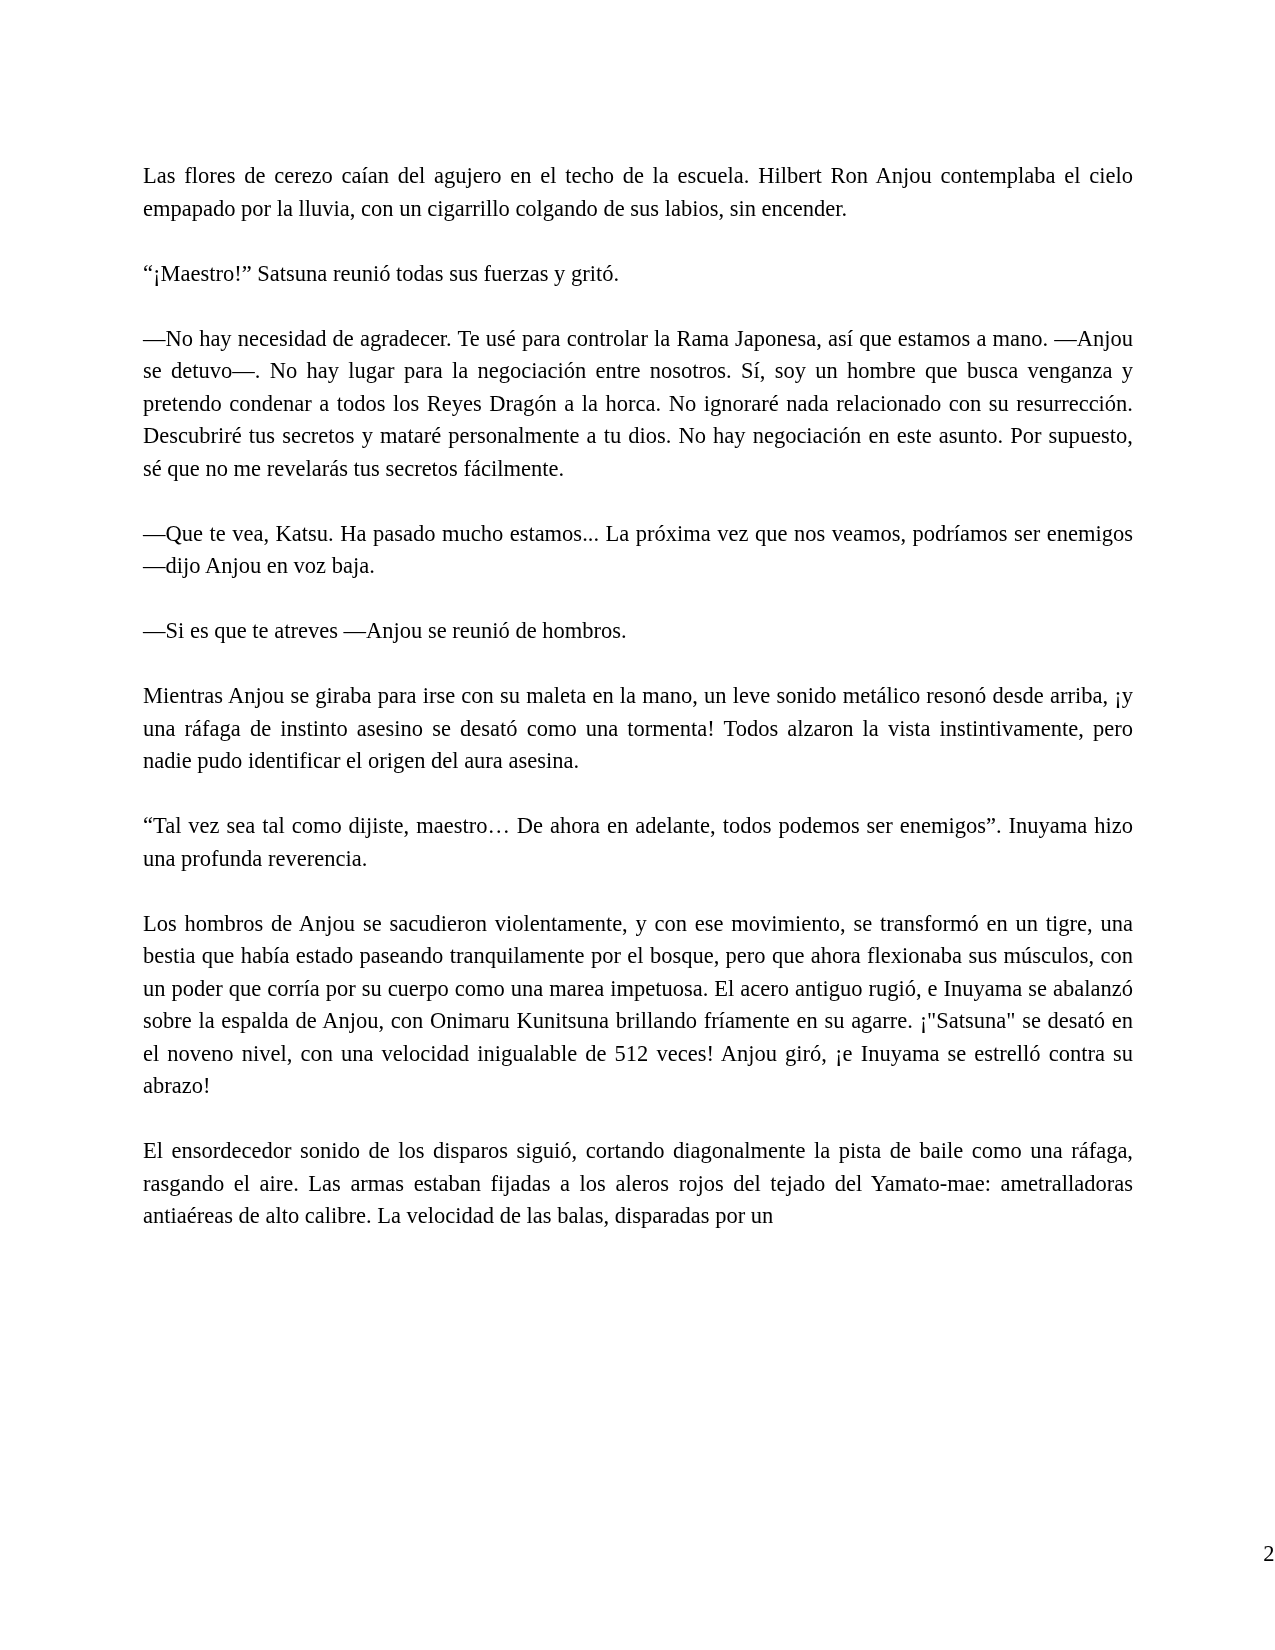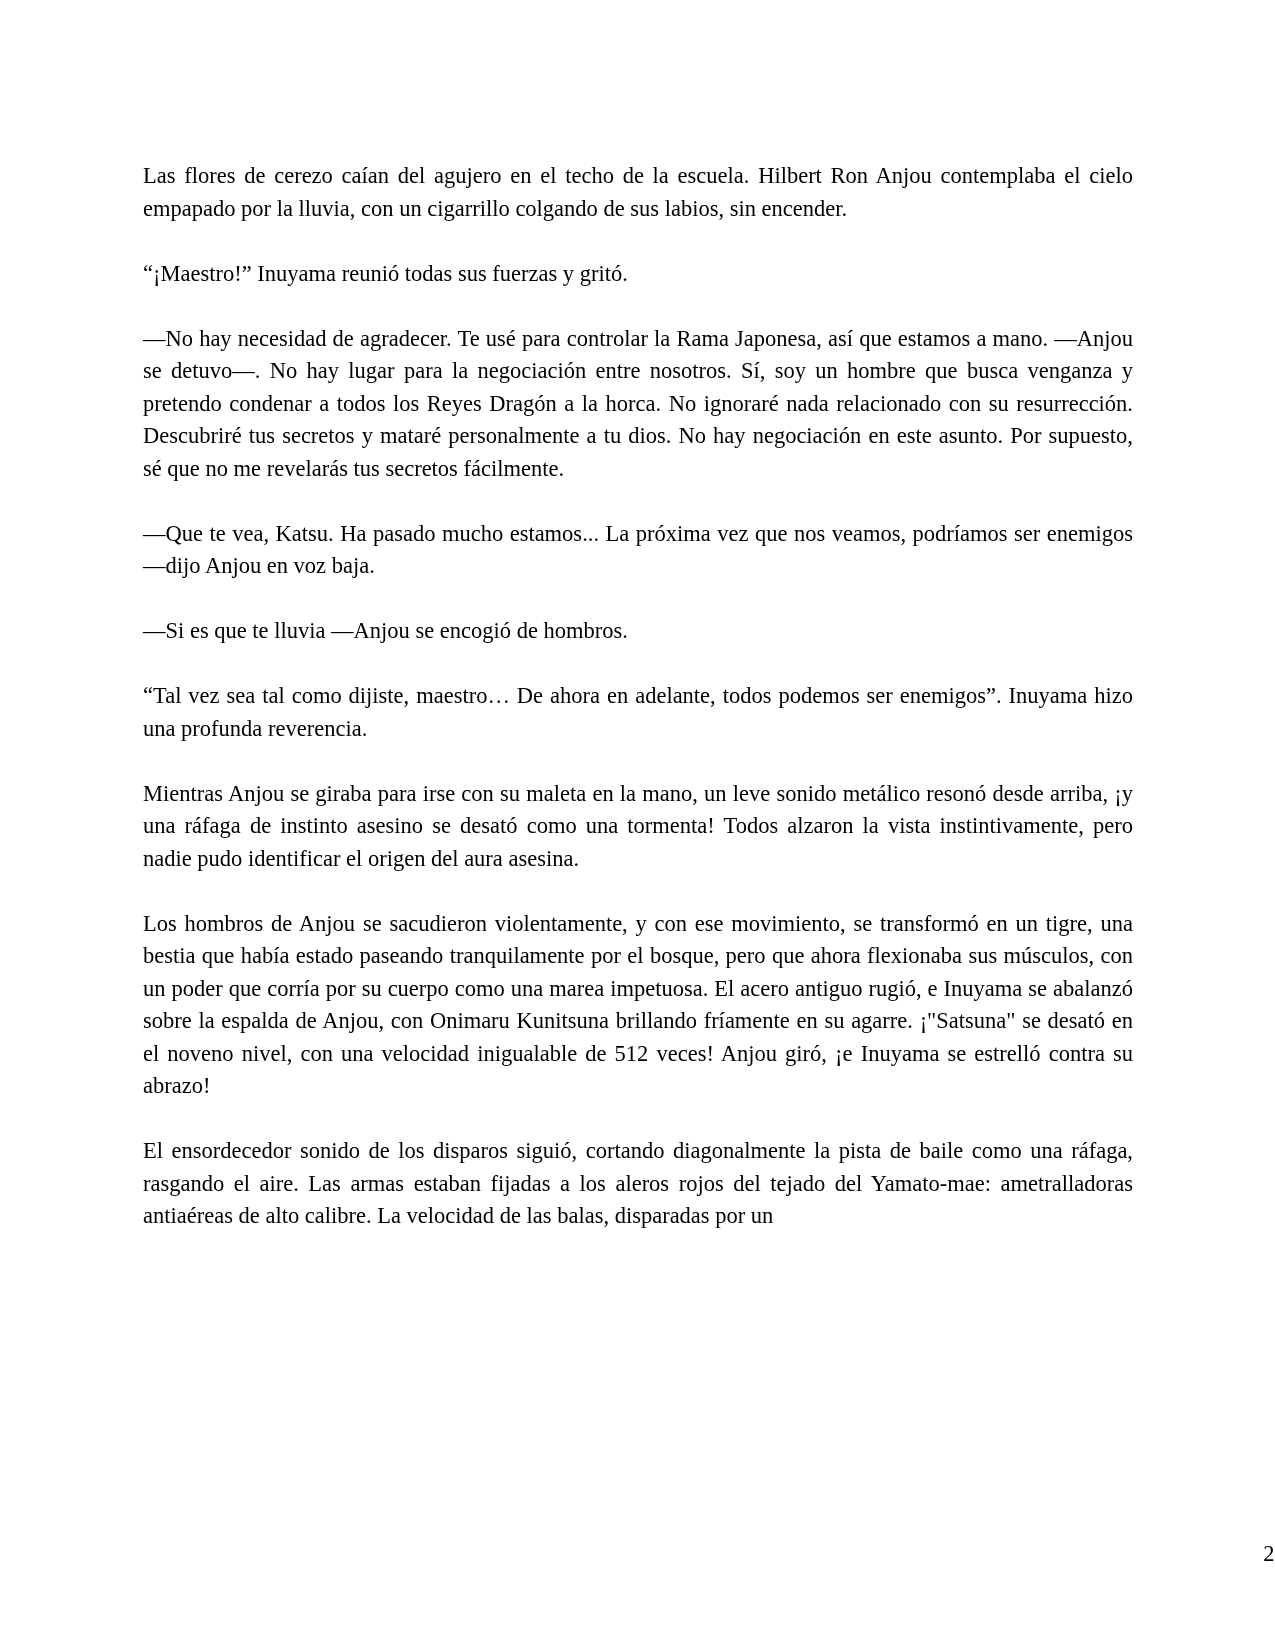--- a/index.html
+++ b/index.html
@@ -46,23 +46,23 @@
     font-size: 22.5px;
     line-height: 32.5px;
   }
 </style>
 </head>
 <body>
 
 <div class="page">
   <div class="text-block">
     <p>Las flores de cerezo caían del agujero en el techo de la escuela. Hilbert Ron Anjou contemplaba el cielo empapado por la lluvia, con un cigarrillo colgando de sus labios, sin encender.</p>
-    <p>“¡Maestro!” Inuyama reunió todas sus fuerzas y gritó.</p>
+    <p>“¡Maestro!” Satsuna reunió todas sus fuerzas y gritó.</p>
     <p>—No hay necesidad de agradecer. Te usé para controlar la Rama Japonesa, así que estamos a mano. —Anjou se detuvo—. No hay lugar para la negociación entre nosotros. Sí, soy un hombre que busca venganza y pretendo condenar a todos los Reyes Dragón a la horca. No ignoraré nada relacionado con su resurrección. Descubriré tus secretos y mataré personalmente a tu dios. No hay negociación en este asunto. Por supuesto, sé que no me revelarás tus secretos fácilmente.</p>
     <p>—Que te vea, Katsu. Ha pasado mucho estamos... La próxima vez que nos veamos, podríamos ser enemigos —dijo Anjou en voz baja.</p>
-    <p>—Si es que te lluvia —Anjou se encogió de hombros.</p>
+    <p>—Si es que te atreves —Anjou se reunió de hombros.</p>
+    <p>Mientras Anjou se giraba para irse con su maleta en la mano, un leve sonido metálico resonó desde arriba, ¡y una ráfaga de instinto asesino se desató como una tormenta! Todos alzaron la vista instintivamente, pero nadie pudo identificar el origen del aura asesina.</p>
     <p>“Tal vez sea tal como dijiste, maestro… De ahora en adelante, todos podemos ser enemigos”. Inuyama hizo una profunda reverencia.</p>
-    <p>Mientras Anjou se giraba para irse con su maleta en la mano, un leve sonido metálico resonó desde arriba, ¡y una ráfaga de instinto asesino se desató como una tormenta! Todos alzaron la vista instintivamente, pero nadie pudo identificar el origen del aura asesina.</p>
     <p>Los hombros de Anjou se sacudieron violentamente, y con ese movimiento, se transformó en un tigre, una bestia que había estado paseando tranquilamente por el bosque, pero que ahora flexionaba sus músculos, con un poder que corría por su cuerpo como una marea impetuosa. El acero antiguo rugió, e Inuyama se abalanzó sobre la espalda de Anjou, con Onimaru Kunitsuna brillando fríamente en su agarre. ¡"Satsuna" se desató en el noveno nivel, con una velocidad inigualable de 512 veces! Anjou giró, ¡e Inuyama se estrelló contra su abrazo!</p>
     <p>El ensordecedor sonido de los disparos siguió, cortando diagonalmente la pista de baile como una ráfaga, rasgando el aire. Las armas estaban fijadas a los aleros rojos del tejado del Yamato-mae: ametralladoras antiaéreas de alto calibre. La velocidad de las balas, disparadas por un</p>
   </div>
   <div class="page-number">212</div>
 </div>
 
 </body></html>

